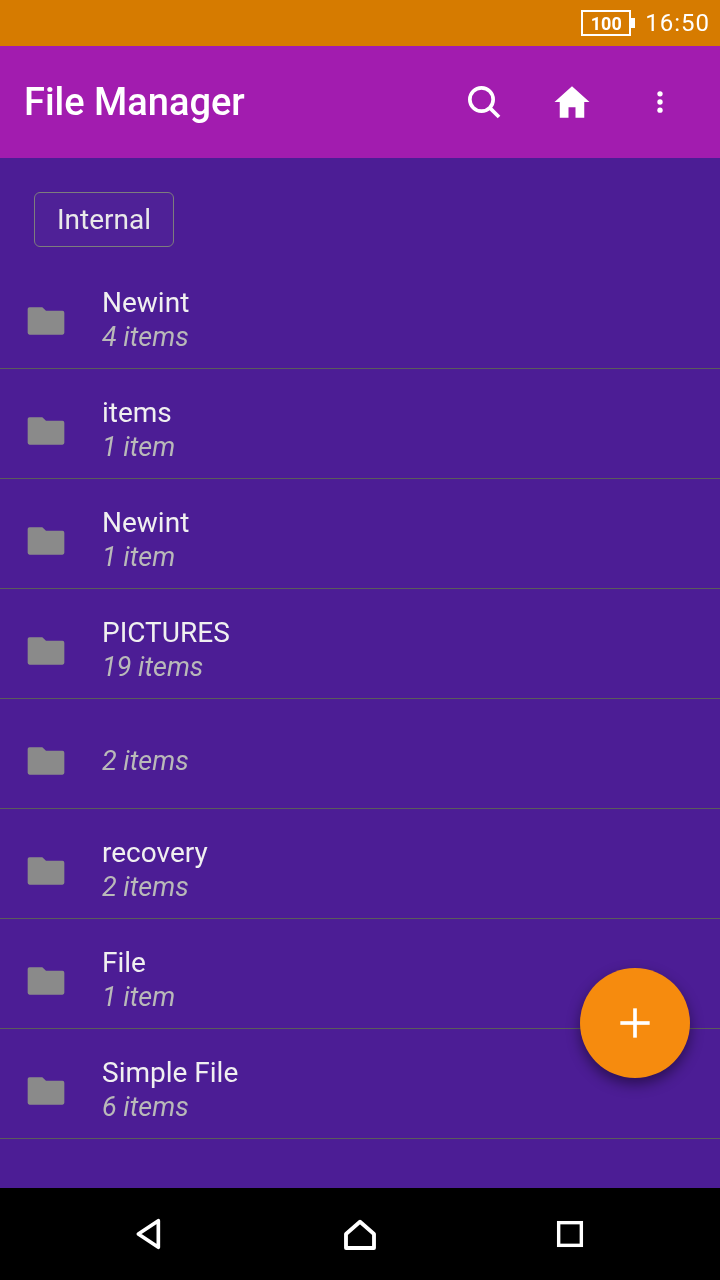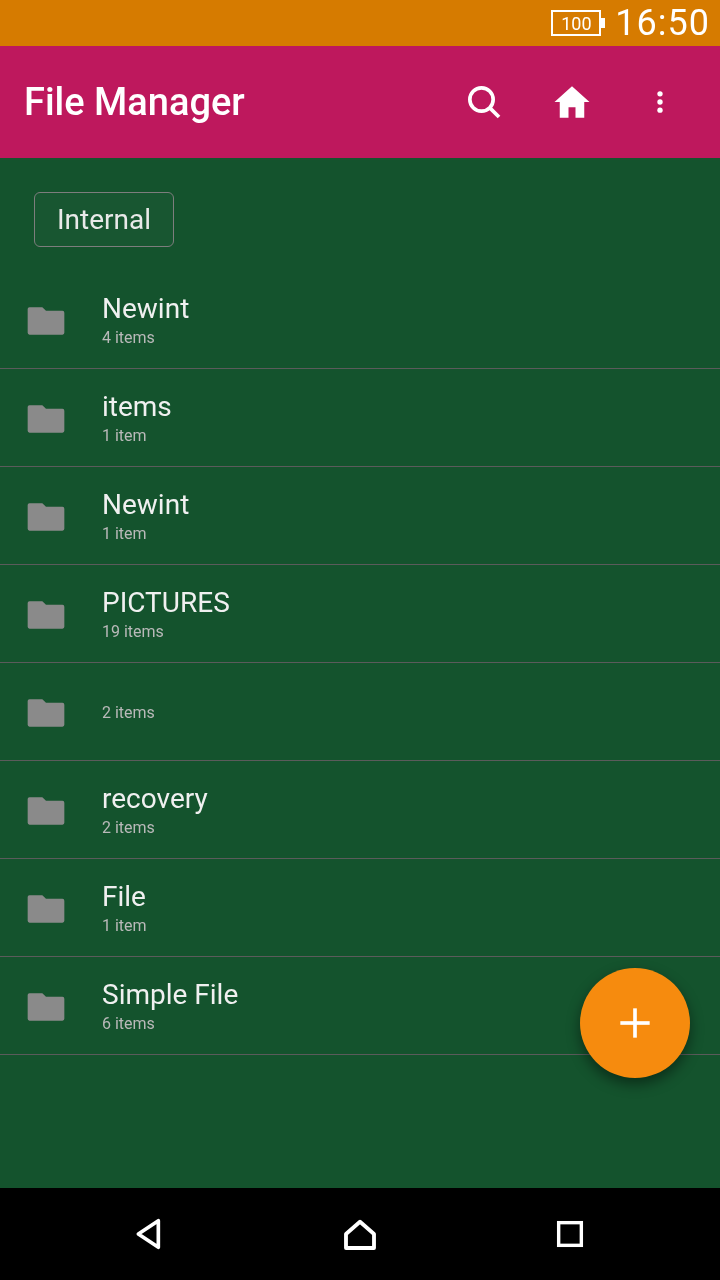--- a/index.html
+++ b/index.html
@@ -2,40 +2,40 @@
 <html><head>
 <meta charset="utf-8">
 <style>
   * { margin: 0; padding: 0; box-sizing: border-box; font-family: Roboto, Arial, sans-serif; }
   html, body { width: 720px; height: 1280px; overflow: hidden; background: #000; }
   .screen { width: 720px; height: 1280px; display: flex; flex-direction: column; position: relative; }
 
   
   .status-bar { height: 46px; background: #d67b00; display: flex; justify-content: flex-end; align-items: center; padding: 0 10px; color: #fff; }
   .battery { display: flex; align-items: center; margin-right: 14px; }
-  .battery-shell { border: 2px solid #fff; width: 50px; height: 26px; display: flex; align-items: center; justify-content: center; font-size: 18px; font-weight: 400; position: relative; margin-left: 10px; }
+  .battery-shell { border: 2px solid #fff; width: 50px; height: 26px; display: flex; align-items: center; justify-content: center; font-size: 18px; font-weight: 700; position: relative; margin-left: 10px; }
   .battery-shell::after { content: ""; position: absolute; right: -6px; top: 6px; width: 4px; height: 10px; background: #fff; }
-  .clock { font-size: 36px; font-weight: 400; letter-spacing: 1px; }
+  .clock { font-size: 24px; font-weight: 400; letter-spacing: 1px; }
 
   
-  .app-bar { height: 112px; background: #be185d; display: flex; align-items: center; padding: 0 24px; color: #fff; }
+  .app-bar { height: 112px; background: #a21caf; display: flex; align-items: center; padding: 0 24px; color: #fff; }
   .app-title { font-size: 38px; font-weight: 500; flex: 1; }
   .app-bar .icon-btn { width: 72px; height: 72px; display: flex; align-items: center; justify-content: center; margin-left: 16px; }
 
   
-  .content { flex: 1; background: #14532d; overflow: hidden; position: relative; }
+  .content { flex: 1; background: #4c1d95; overflow: hidden; position: relative; }
   .breadcrumb { margin: 34px 0 24px 34px; }
   .crumb { display: inline-block; border: 1px solid #7d7d7d; border-radius: 6px; padding: 10px 22px; color: #e9e9e9; font-size: 28px; background: rgba(255,255,255,0.02); }
 
-  .list { display: flex; flex-direction: column; }
+  .list { display: flex; flex-direction: column; gap: 12px; }
   .row { display: flex; align-items: center; height: 98px; border-bottom: 1px solid #5b5b5b; padding: 0 18px; }
   .folder-ico { width: 56px; height: 44px; margin-right: 28px; flex-shrink: 0; }
   .row-text { display: flex; flex-direction: column; }
   .row-name { color: #f0f0f0; font-size: 28px; line-height: 1.2; }
-  .row-sub  { color: #b9b9b9; font-size: 16px; margin-top: 2px; }
+  .row-sub  { color: #b9b9b9; font-size: 27px; margin-top: 2px; font-style: italic; }
 
   
   .fab { position: absolute; right: 30px; bottom: 110px; width: 110px; height: 110px; border-radius: 55px; background: #f68b0e; display: flex; align-items: center; justify-content: center; box-shadow: 0 6px 14px rgba(0,0,0,0.45); }
   .fab svg { width: 44px; height: 44px; }
 
   
   .nav-bar { height: 92px; background: #000; display: flex; align-items: center; justify-content: space-evenly; }
   .nav-btn { width: 120px; height: 60px; display: flex; align-items: center; justify-content: center; }
   .nav-btn svg { stroke: #fff; fill: none; stroke-width: 3; }
 </style>

